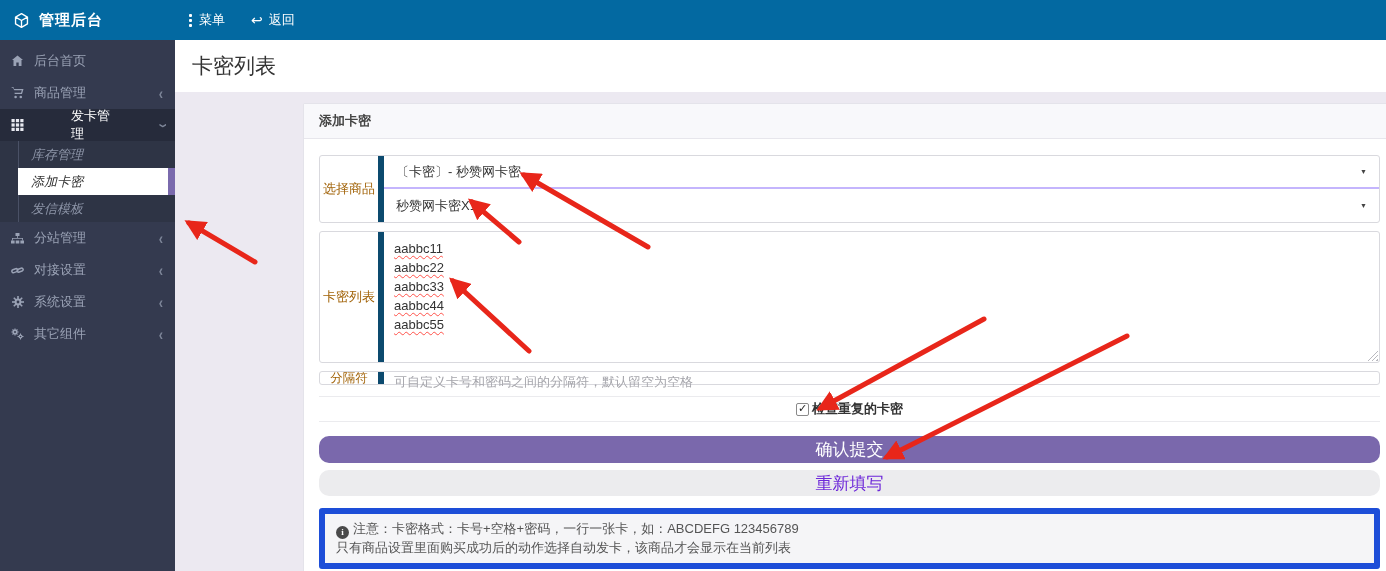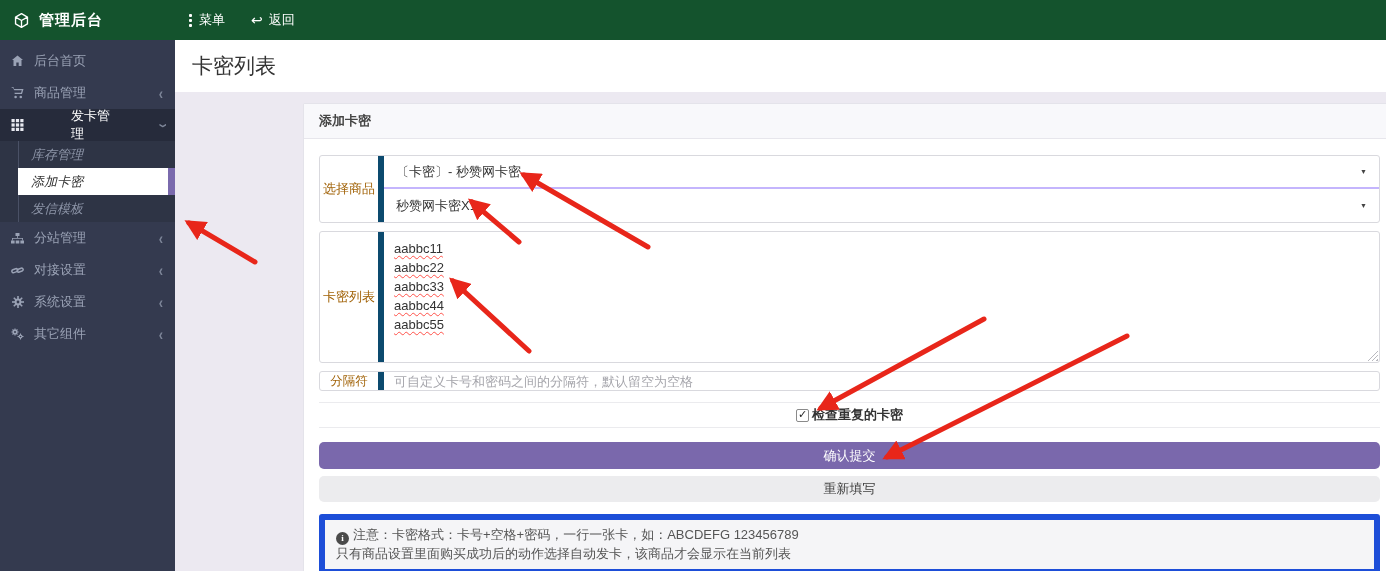--- a/index.html
+++ b/index.html
@@ -1,21 +1,21 @@
 <!DOCTYPE html>
 <html><head>
 <meta charset="utf-8">
 <style>
   * { margin:0; padding:0; box-sizing:border-box; }
   html,body { background:#fff; }
   body { font-family:"Liberation Sans","DejaVu Sans",sans-serif; }
   .screen { position:relative; width:1386px; height:571px; overflow:hidden; background:#ece9f1; }
 
   
-  .header { position:absolute; left:0; top:0; width:1386px; height:40px; background:#14532d; display:flex; align-items:center; z-index:5; }
+  .header { position:absolute; left:0; top:0; width:1386px; height:40px; background:#0369a1; display:flex; align-items:center; z-index:5; }
   .brand { width:175px; height:40px; display:flex; align-items:center; padding-left:13px; gap:9px; }
   .brand-title { color:#fff; font-size:15px; font-weight:bold; letter-spacing:1px; }
   .hmenu { display:flex; align-items:center; gap:26px; margin-left:14px; }
   .hmenu-item { display:flex; align-items:center; gap:6px; color:#fff; font-size:13px; cursor:pointer; }
   .dots-icon { display:inline-block; width:4px; }
   .dots-icon i { display:block; width:3px; height:3px; background:#fff; border-radius:1px; margin:2px 0; }
   .back-glyph { font-size:14px; line-height:1; }
 
   
   .sidebar { position:absolute; left:0; top:40px; width:175px; height:531px; background:#343a4f; z-index:4; }
@@ -50,34 +50,34 @@
   .g-products .fbody .sel-row { height:33px; display:flex; align-items:center; padding:0 12px; font-size:13px; color:#333; cursor:pointer; }
   .g-products .fbody .sel-row:first-child { border-bottom:2px solid #c4b5fd; }
   .sel-text { flex:1; }
   .sel-caret { font-size:7px; color:#444; }
 
   .g-cards { margin-top:8px; height:132px; }
   .cards-box { position:relative; height:100%; padding:7px 10px; font-size:13px; line-height:19px; color:#333; overflow:hidden; cursor:text; }
   .card-line { text-decoration:underline; text-decoration-style:wavy; text-decoration-color:#ff5149; text-decoration-thickness:1px; text-underline-offset:2px; }
   .grip { position:absolute; right:1px; bottom:1px; width:11px; height:11px; background:repeating-linear-gradient(135deg, transparent 0 2px, #b9b9bf 2px 3px); clip-path:polygon(100% 0,100% 100%,0 100%); cursor:nwse-resize; }
 
-  .g-sep { margin-top:15px; height:20px; }
+  .g-sep { margin-top:15px; height:14px; }
   .g-sep .flabel { font-size:12.5px; }
   .sep-input { width:100%; height:100%; border:0; outline:none; padding:0 10px; font-size:13px; color:#333; font-family:inherit; background:transparent; }
   .sep-input::placeholder { color:#a6a6ac; }
 
   .hr { border-top:1px solid #ebebee; margin:11px 0 0; }
   .check-row { height:24px; display:flex; align-items:center; justify-content:center; gap:3px; }
   .cb { width:13px; height:13px; border:1px solid #8a8a8a; border-radius:2px; background:#fff; display:flex; align-items:center; justify-content:center; cursor:pointer; }
   .cb .tick { font-size:11px; font-weight:bold; color:#222; line-height:1; margin-top:-1px; }
   .check-label { font-size:13px; color:#333;font-weight:bold; }
 
-  .btn { height:27px; display:flex; align-items:center; justify-content:center; font-size:13px; border-radius:5px; cursor:pointer; }
+  .btn { height:27px; display:flex; align-items:center; justify-content:center; font-size:17px; border-radius:10px; cursor:pointer; }
   .btn-submit { margin-top:14px; background:#7a68ac; color:#fff; }
-  .btn-reset { margin-top:7px; height:26px; background:#ececee; color:#404040; }
+  .btn-reset { margin-top:7px; height:26px; background:#ececee; color:#6d28d9; }
 
   .note { margin-top:12px; background:#f5f5f7; border:6px solid #1d4ed8; border-radius:3px; padding:6px 11px; font-size:13px; line-height:18px; color:#555; }
   .info-ic { display:inline-flex; width:13px; height:13px; border-radius:50%; background:#4a4a4a; color:#fff; font-size:9px; font-weight:bold; align-items:center; justify-content:center; vertical-align:-2px; margin-right:4px; font-family:"Liberation Serif",serif; }
 
   
   .arrows { position:absolute; inset:0; z-index:20; pointer-events:none; }
 </style>
 </head>
 <body>
 

